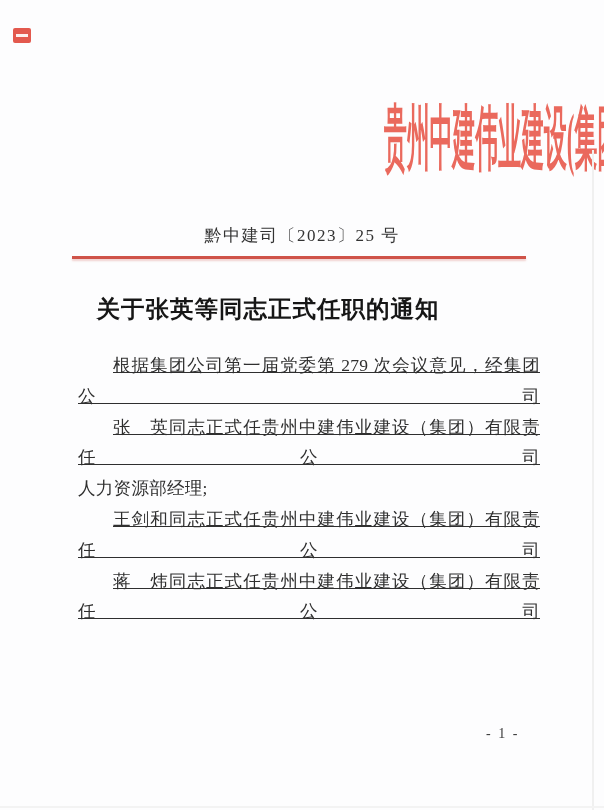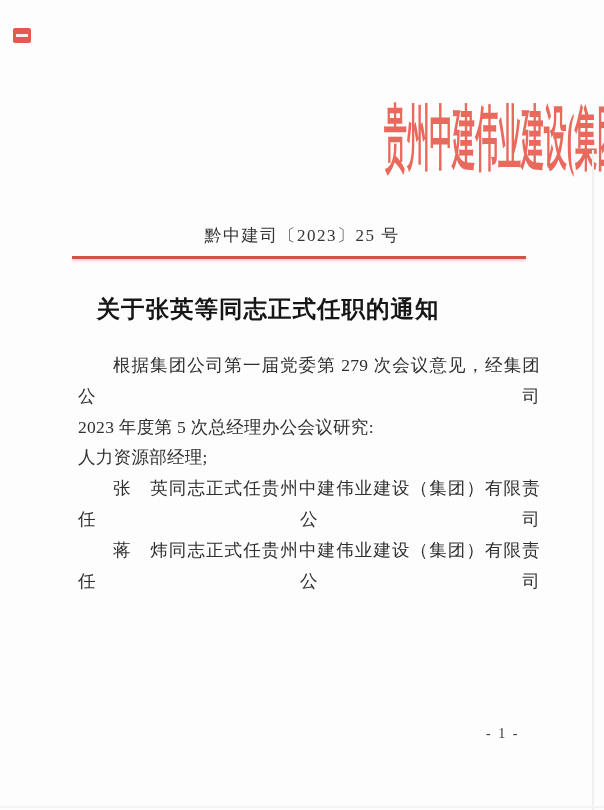--- a/index.html
+++ b/index.html
@@ -51,21 +51,21 @@
     text-align: center; font-size: 23.5px; font-weight: bold;
     color: #161616; letter-spacing: 1px;
   }
 
   .body-text {
     position: absolute; left: 78px; top: 350px; width: 462px;
     font-size: 17.5px; color: #2f2f2f; letter-spacing: 0.3px;
   }
   .bl { line-height: 30.8px; white-space: normal; }
   .bl.fill { text-align: justify; text-align-last: justify; text-justify: inter-character; }
-  .bl.ind { text-indent: 35px; }
+  .bl.ind { text-indent: 35px; text-decoration: underline; }
 
   .page-number {
     position: absolute; left: 486px; top: 726px;
     font-size: 14px; color: #3a3a3a; letter-spacing: 2px;
     white-space: pre;
   }
 
   
   .edge-right {
     position: absolute; left: 592px; top: 150px; width: 2px; height: 660px;
@@ -90,23 +90,23 @@
   </div>
 
   <div class="doc-number">黔中建司〔2023〕25 号</div>
 
   <div class="red-rule"></div>
 
   <div class="doc-title">关于张英等同志正式任职的通知</div>
 
   <div class="body-text">
     <div class="bl ind fill">根据集团公司第一届党委第 279 次会议意见，经集团公司</div>
-    <div class="bl">2023 年度第 5 次总经理办公会议研究:</div>
+    <div class="bl ind fill">张　英同志正式任贵州中建伟业建设（集团）有限责任公司</div>
     <div class="bl">人力资源部经理;</div>
-    <div class="bl ind fill">张　英同志正式任贵州中建伟业建设（集团）有限责任公司</div>
+    <div class="bl ind fill">王剑和同志正式任贵州中建伟业建设（集团）有限责任公司</div>
     <div class="bl ind fill">蒋　炜同志正式任贵州中建伟业建设（集团）有限责任公司</div>
 
   </div>
 
   <div class="page-number">- 1 -</div>
 
   <div class="edge-right"></div>
   <div class="edge-bottom"></div>
 
 </div>

